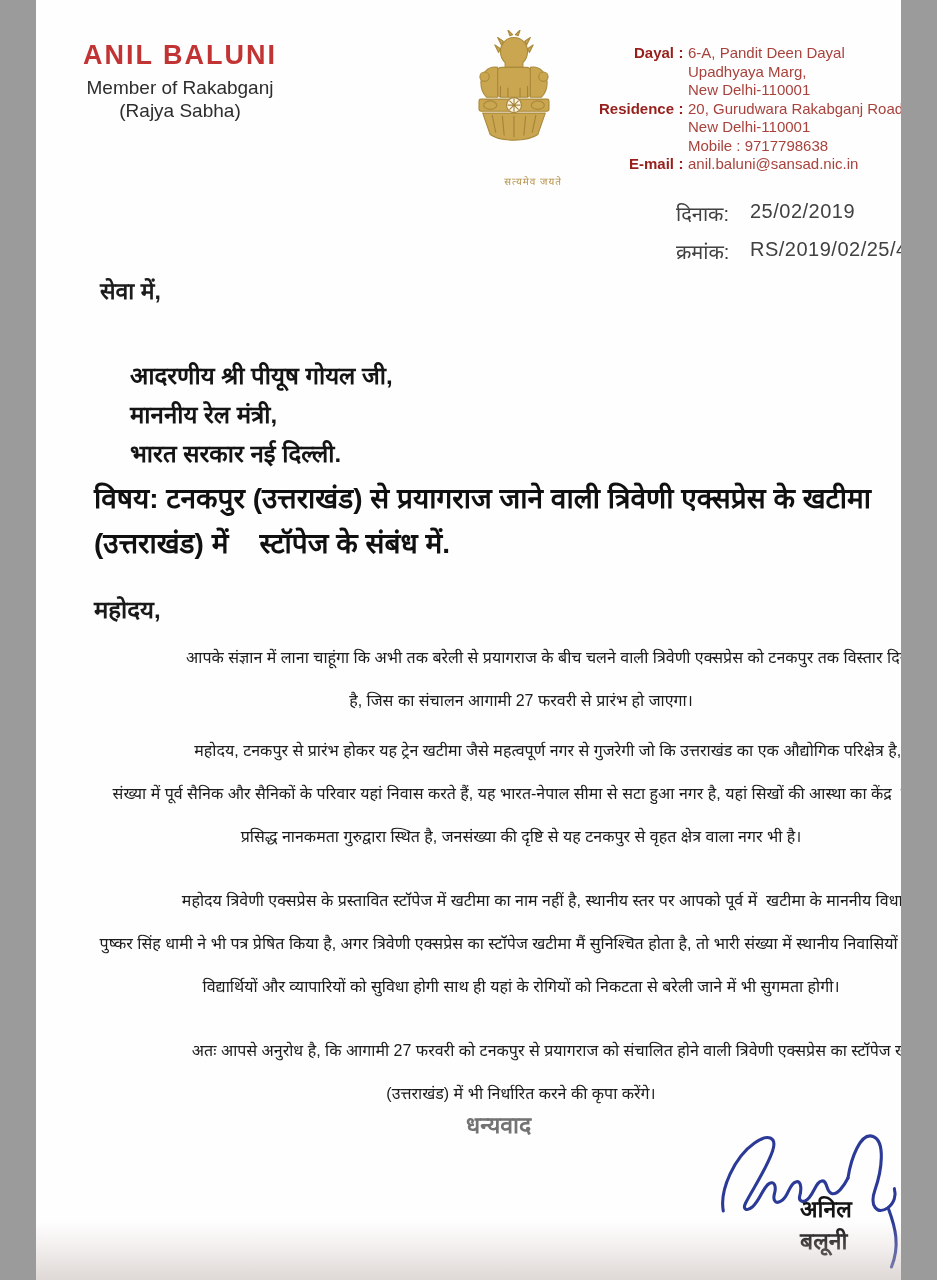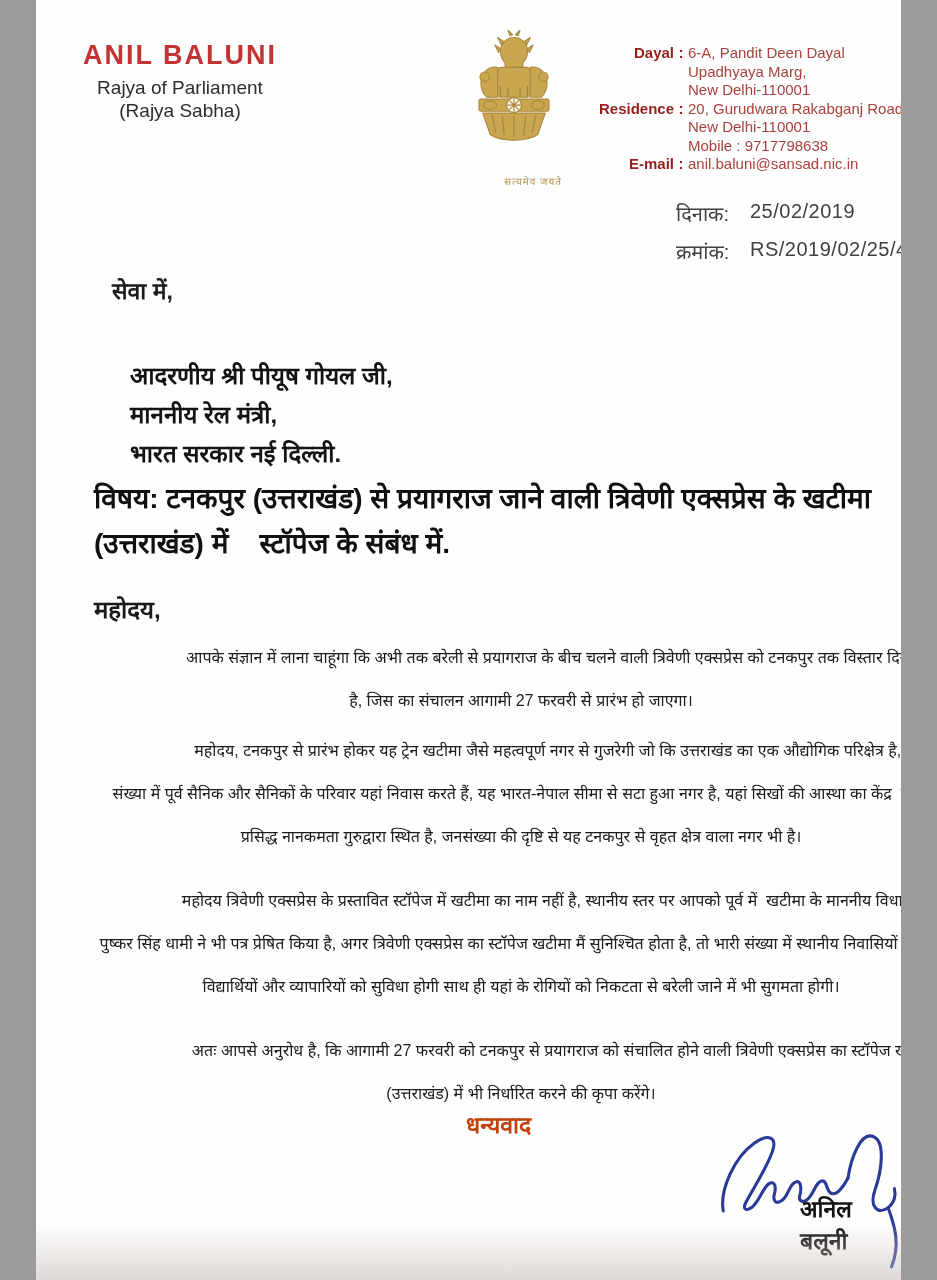--- a/index.html
+++ b/index.html
@@ -29,56 +29,56 @@
   .c-label{width:80px;text-align:right;font-weight:700;color:#971f1b;flex:none;}
   .c-colon{width:14px;text-align:center;font-weight:700;color:#971f1b;flex:none;}
   .c-value{flex:1;color:#a8423c;white-space:pre-line;}
   
   .meta{position:absolute;left:640px;top:200px;font-size:20px;color:#414141;}
   .meta-row{display:flex;margin-bottom:11px;}
   .meta-label{min-width:62px;}
   .meta-value{margin-left:12px;letter-spacing:0.5px;}
   
   .hin{font-family:"Liberation Sans","DejaVu Sans",sans-serif;}
-  .seva{position:absolute;left:76px;top:274px;font-size:23px;font-weight:600;color:#1c1c1c;}
+  .seva{position:absolute;left:64px;top:274px;font-size:23px;font-weight:600;color:#1c1c1c;}
   .recipient{position:absolute;left:94px;top:356px;font-size:24px;font-weight:700;line-height:39px;color:#141414;}
   .subject{
     position:absolute;left:58px;top:476px;width:854px;
     font-size:28px;font-weight:700;line-height:45px;color:#101010;white-space:pre-wrap;
   }
   .salutation{position:absolute;left:58px;top:592px;font-size:24px;font-weight:600;color:#1a1a1a;}
   .para{
     position:absolute;left:58px;width:854px;
     font-size:16px;font-weight:400;line-height:43px;color:#1c1c1c;
     text-indent:84px;white-space:pre-wrap;text-align:center;
   }
   .p1{top:636px;}
   .p2{top:729px;}
   .p3{top:879px;}
   .p4{top:1029px;}
-  .closing{position:absolute;left:430px;top:1108px;font-size:23px;font-weight:700;color:#c2410c;}
+  .closing{position:absolute;left:430px;top:1108px;font-size:23px;font-weight:700;color:#737373;}
   
   .sig-svg{position:absolute;left:666px;top:1114px;}
   .sig-name{position:absolute;left:764px;top:1192px;font-size:23px;font-weight:700;color:#141414;}
   
   .bottom-shadow{
     position:absolute;left:0;right:0;bottom:0;height:58px;
     background:linear-gradient(180deg,rgba(0,0,0,0) 0%,rgba(214,201,197,0.30) 45%,rgba(196,186,182,0.55) 100%);
     pointer-events:none;
   }
 </style>
 </head>
 <body>
 
 <div class="page">
 
   <div class="sender">
     <div class="sender-name">ANIL BALUNI</div>
     <div class="sender-sub">
-      <div>Rajya of Parliament</div>
+      <div>Member of Rakabganj</div>
       <div>(Rajya Sabha)</div>
     </div>
   </div>
 
   <div class="emblem-wrap">
     <span>
       <svg viewBox="0 0 95 150" width="96" height="140" aria-hidden="true">
         <g fill="#c9a64f" stroke="#ab8a3c" stroke-width="1.2" stroke-linejoin="round">
           <path d="M47.5 8 C39 8 33 15 33 23 C33 28 35 32 38 35 L38 40 L57 40 L57 35 C60 32 62 28 62 23 C62 15 56 8 47.5 8 Z"></path>
           <path d="M33 20 L27 16 L31 24 Z M62 20 L68 16 L64 24 Z M36 12 L30 8 L34 16 Z M59 12 L65 8 L61 16 Z M43 6 L41 0 L46 5 Z M52 6 L54 0 L49 5 Z"></path>

